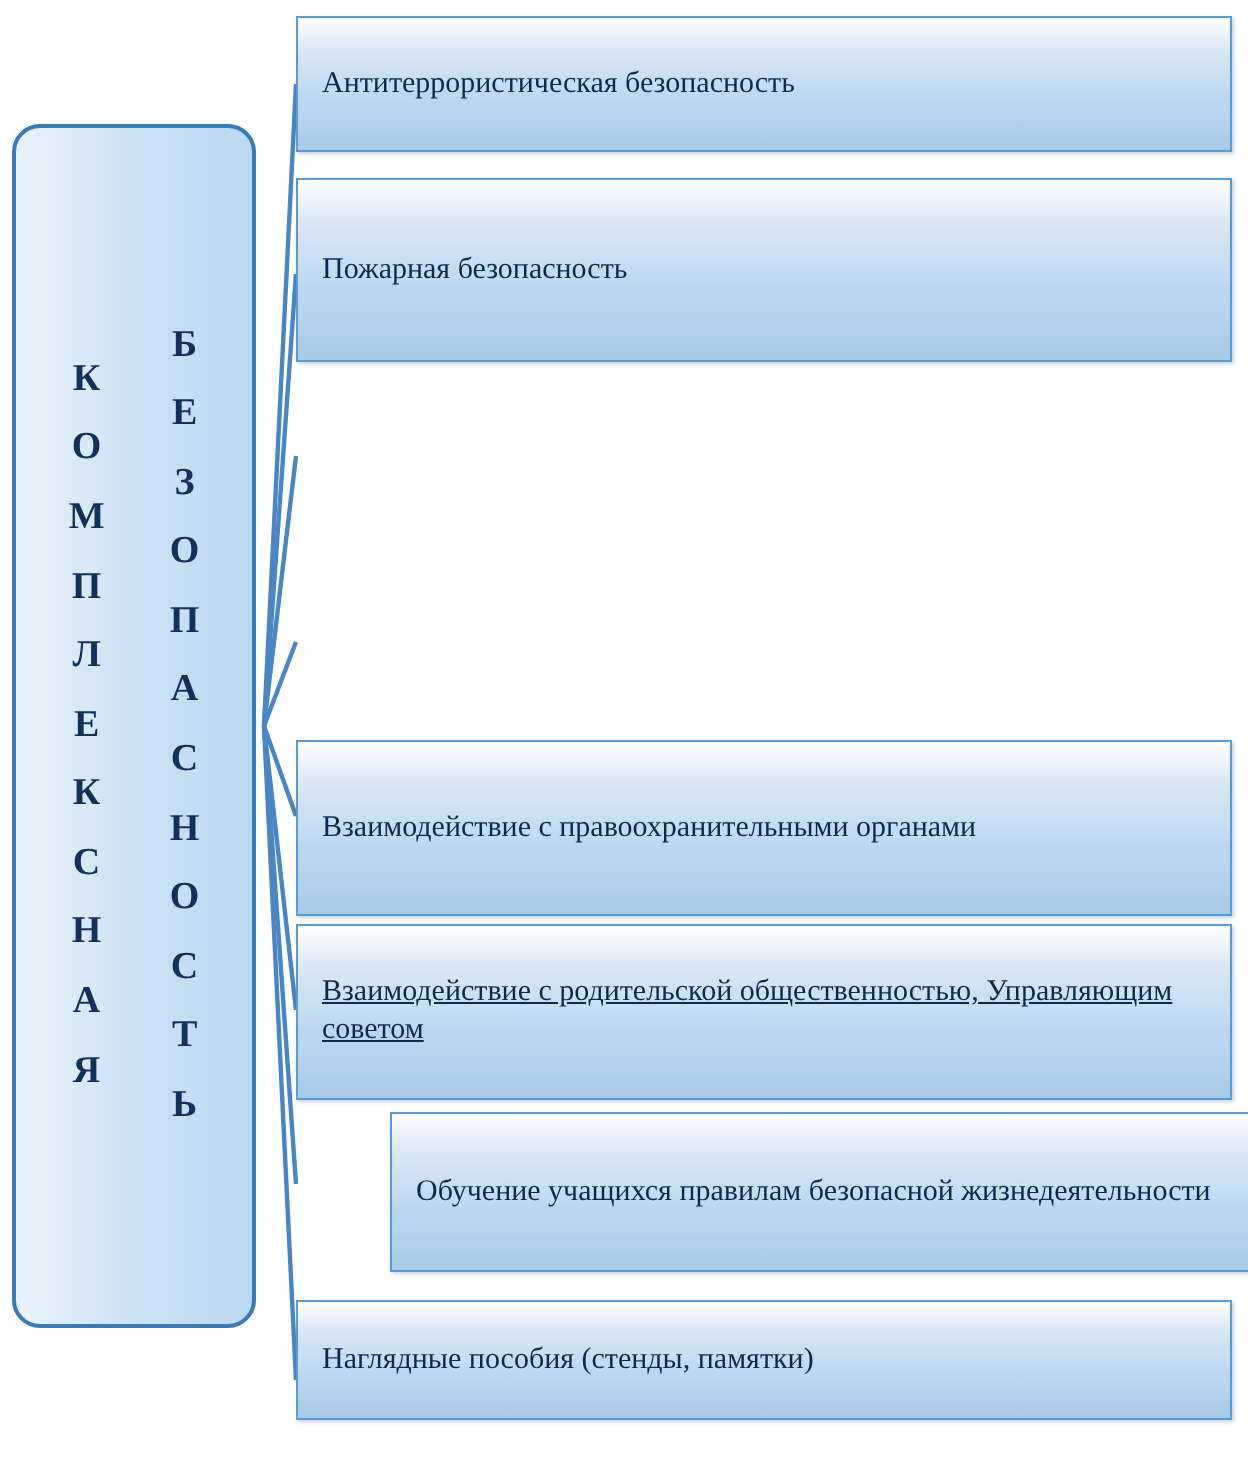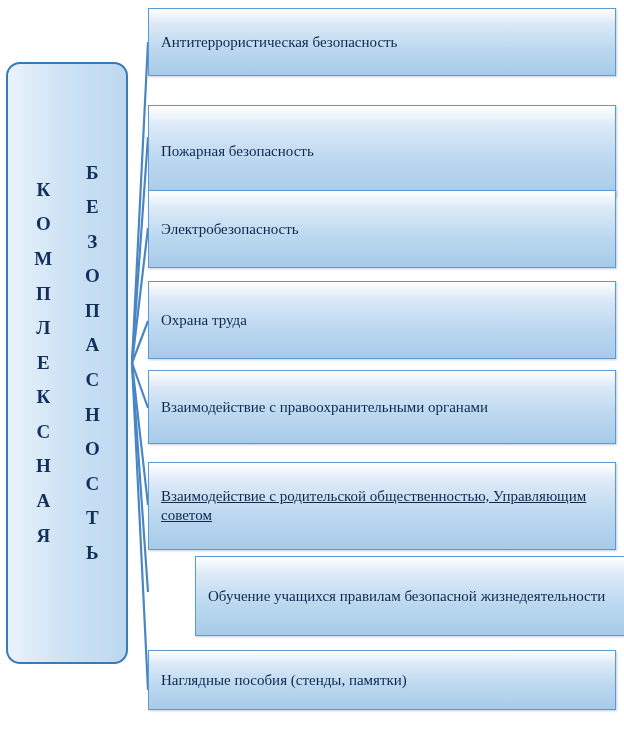--- a/index.html
+++ b/index.html
@@ -123,33 +123,27 @@
       <span>С</span>
       <span>Т</span>
       <span>Ь</span>
     </div>
   </div>
 
   <div class="node" style="top:8px; height:68px;">
     <span class="node-text">Антитеррористическая  безопасность</span>
   </div>
 
-  <div class="node" style="top:105px; height:92px;">
+  <div class="node" style="top:89px; height:92px;">
     <span class="node-text">Пожарная безопасность</span>
   </div>
 
-  <div class="node" style="top:190px; height:78px;">
-    <span class="node-text">Электробезопасность</span>
-  </div>
 
-  <div class="node" style="top:281px; height:78px;">
-    <span class="node-text">Охрана труда</span>
-  </div>
 
-  <div class="node" style="top:370px; height:74px;">
+  <div class="node" style="top:370px; height:88px;">
     <span class="node-text">Взаимодействие с правоохранительными органами</span>
   </div>
 
   <div class="node" style="top:462px; height:88px;text-decoration:underline;">
     <span class="node-text">Взаимодействие с родительской общественностью, Управляющим советом</span>
   </div>
 
   <div class="node" style="top:556px; height:80px;margin-left:47px;">
     <span class="node-text">Обучение учащихся правилам безопасной жизнедеятельности</span>
   </div>

